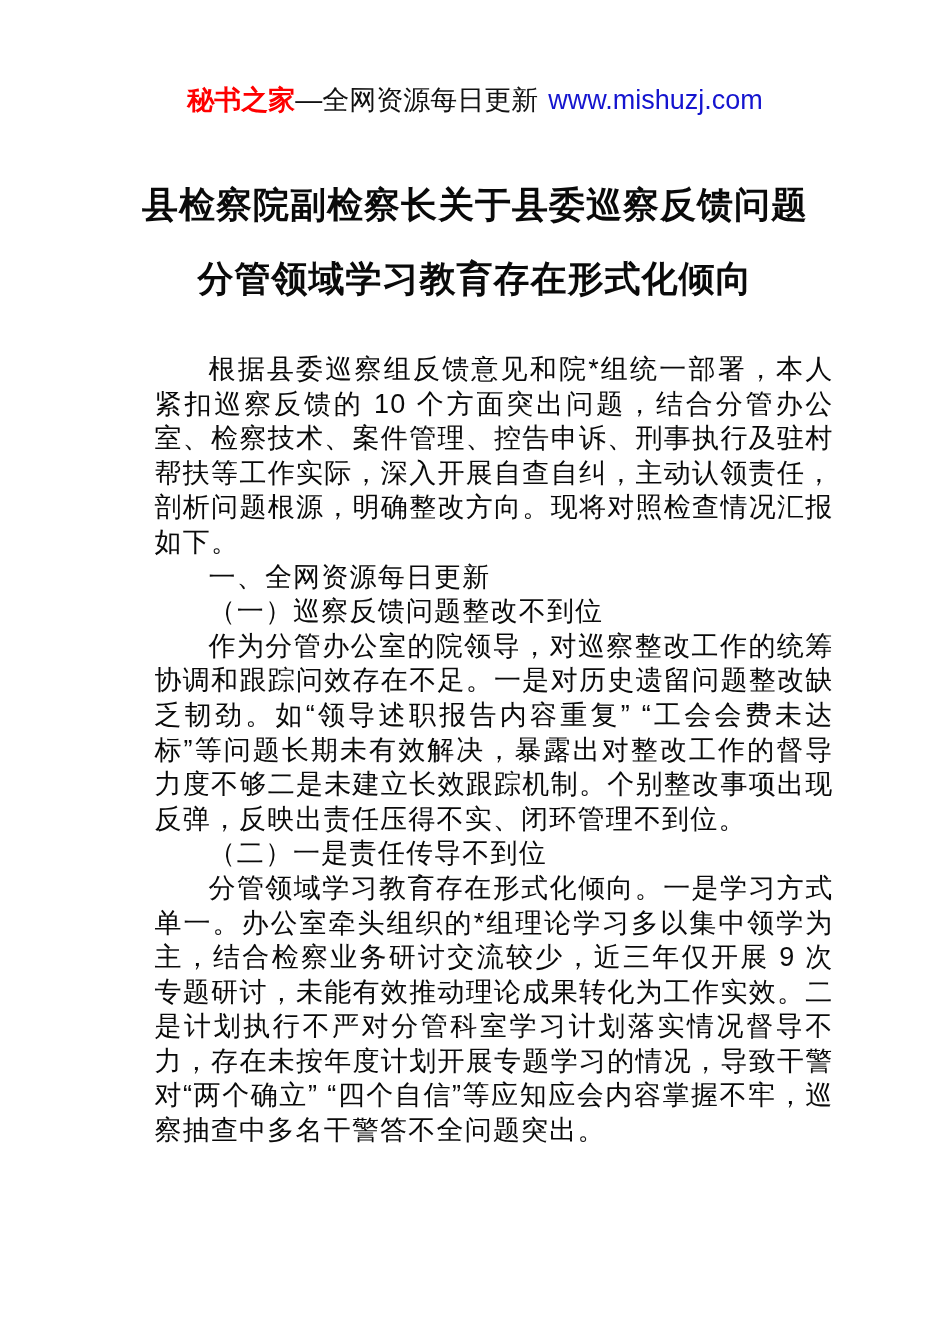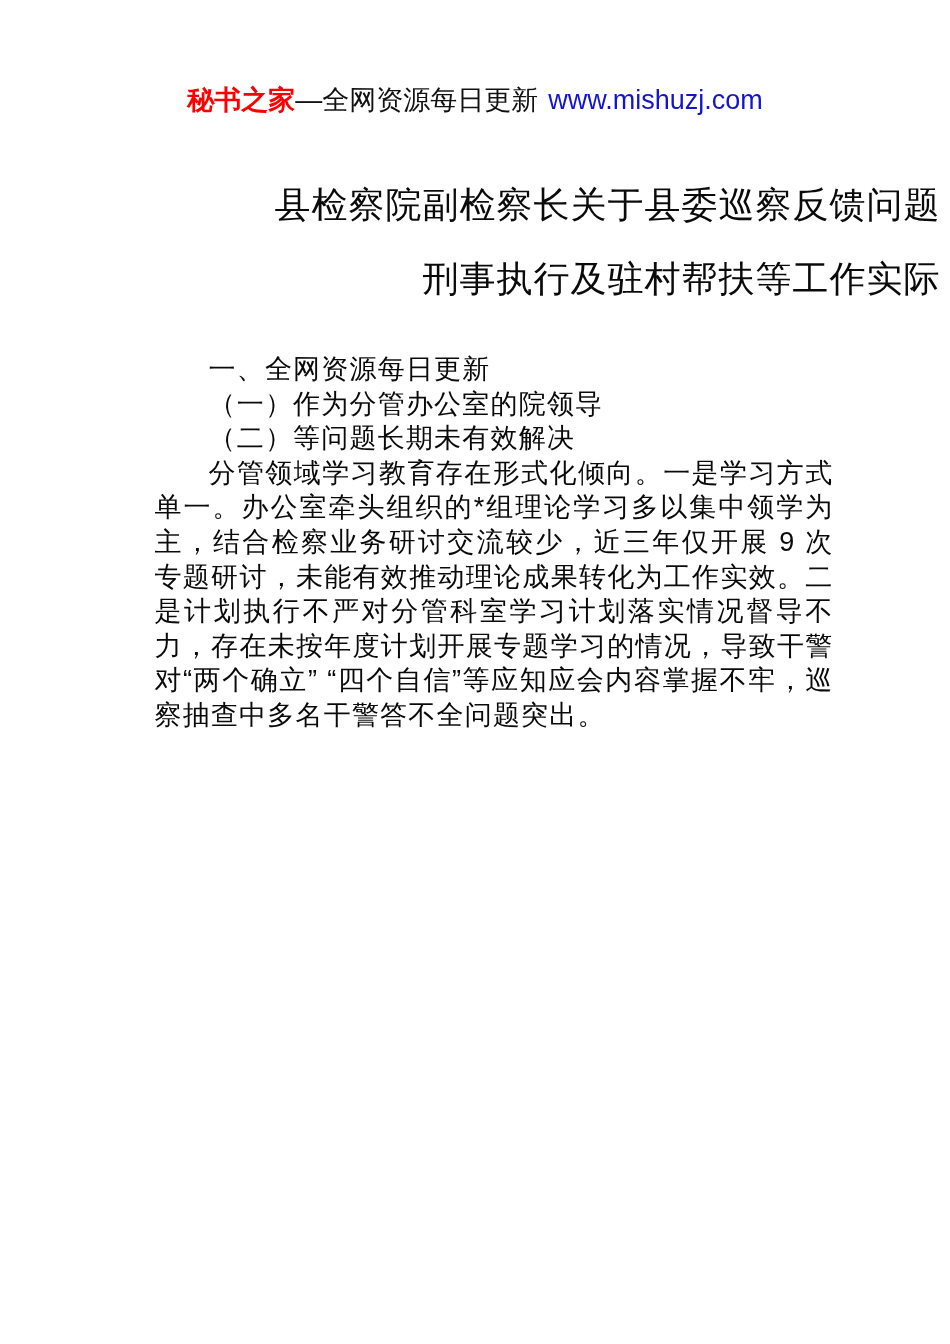--- a/index.html
+++ b/index.html
@@ -34,23 +34,23 @@
   .header-tagline {
     color: #111111;
   }
   .site-url {
     color: #1414cf;
     margin-left: 10px;
     cursor: pointer;
   }
   .doc-title {
     margin: 52px 0 0 0;
-    text-align: right;
+    text-align: center;
     font-size: 36px;
-    font-weight: 400;
+    font-weight: 700;
     color: #0a0a0a;
   }
   .title-line {
     display: block;
     line-height: 74px;
     letter-spacing: 1px;
   }
   .content {
     margin: 36px 107px 0 145px;
     font-size: 27px;
@@ -70,23 +70,25 @@
 <body>
 
 <div class="page">
 
   <div class="site-header">
     <span class="site-name" style="color: rgb(254, 0, 0);">秘书之家</span><span class="header-dash">—</span><span class="header-tagline">全网资源每日更新</span><span class="site-url" style="color: rgb(20, 20, 207);">www.mishuzj.com</span>
   </div>
 
   <h1 class="doc-title">
     <span class="title-line">县检察院副检察长关于县委巡察反馈问题</span>
-    <span class="title-line">刑事执行及驻村帮扶等工作实际</span>
+    <span class="title-line">分管领域学习教育存在形式化倾向</span>
   </h1>
 
   <div class="content">
+      <p class="para body">根据县委巡察组反馈意见和院*组统一部署，本人紧扣巡察反馈的 10 个方面突出问题，结合分管办公室、检察技术、案件管理、控告申诉、刑事执行及驻村帮扶等工作实际，深入开展自查自纠，主动认领责任，剖析问题根源，明确整改方向。现将对照检查情况汇报如下。</p>
       <p class="para heading1">一、全网资源每日更新</p>
-      <p class="para heading2">（一）作为分管办公室的院领导</p>
-      <p class="para heading2">（二）等问题长期未有效解决</p>
+      <p class="para heading2">（一）巡察反馈问题整改不到位</p>
+      <p class="para body">作为分管办公室的院领导，对巡察整改工作的统筹协调和跟踪问效存在不足。一是对历史遗留问题整改缺乏韧劲。如“领导述职报告内容重复” “工会会费未达标”等问题长期未有效解决，暴露出对整改工作的督导力度不够二是未建立长效跟踪机制。个别整改事项出现反弹，反映出责任压得不实、闭环管理不到位。</p>
+      <p class="para heading2">（二）一是责任传导不到位</p>
       <p class="para body">分管领域学习教育存在形式化倾向。一是学习方式单一。办公室牵头组织的*组理论学习多以集中领学为主，结合检察业务研讨交流较少，近三年仅开展 9 次专题研讨，未能有效推动理论成果转化为工作实效。二是计划执行不严对分管科室学习计划落实情况督导不力，存在未按年度计划开展专题学习的情况，导致干警对“两个确立” “四个自信”等应知应会内容掌握不牢，巡察抽查中多名干警答不全问题突出。</p>
     </div>
 
 </div>
 
 </body></html>

